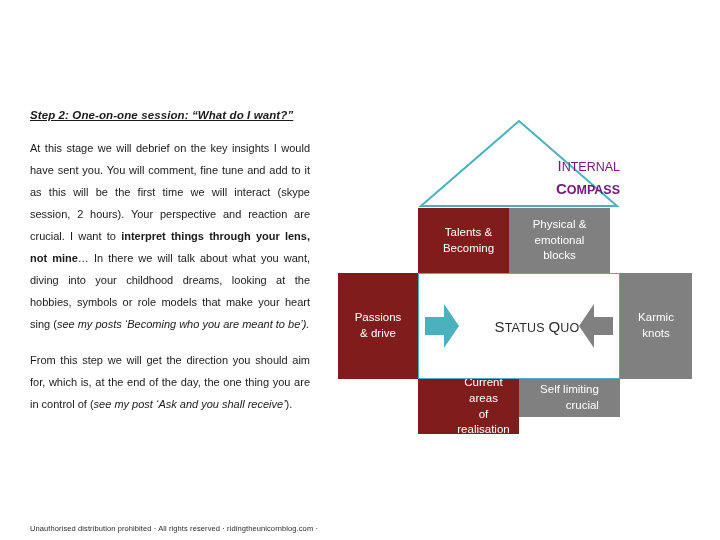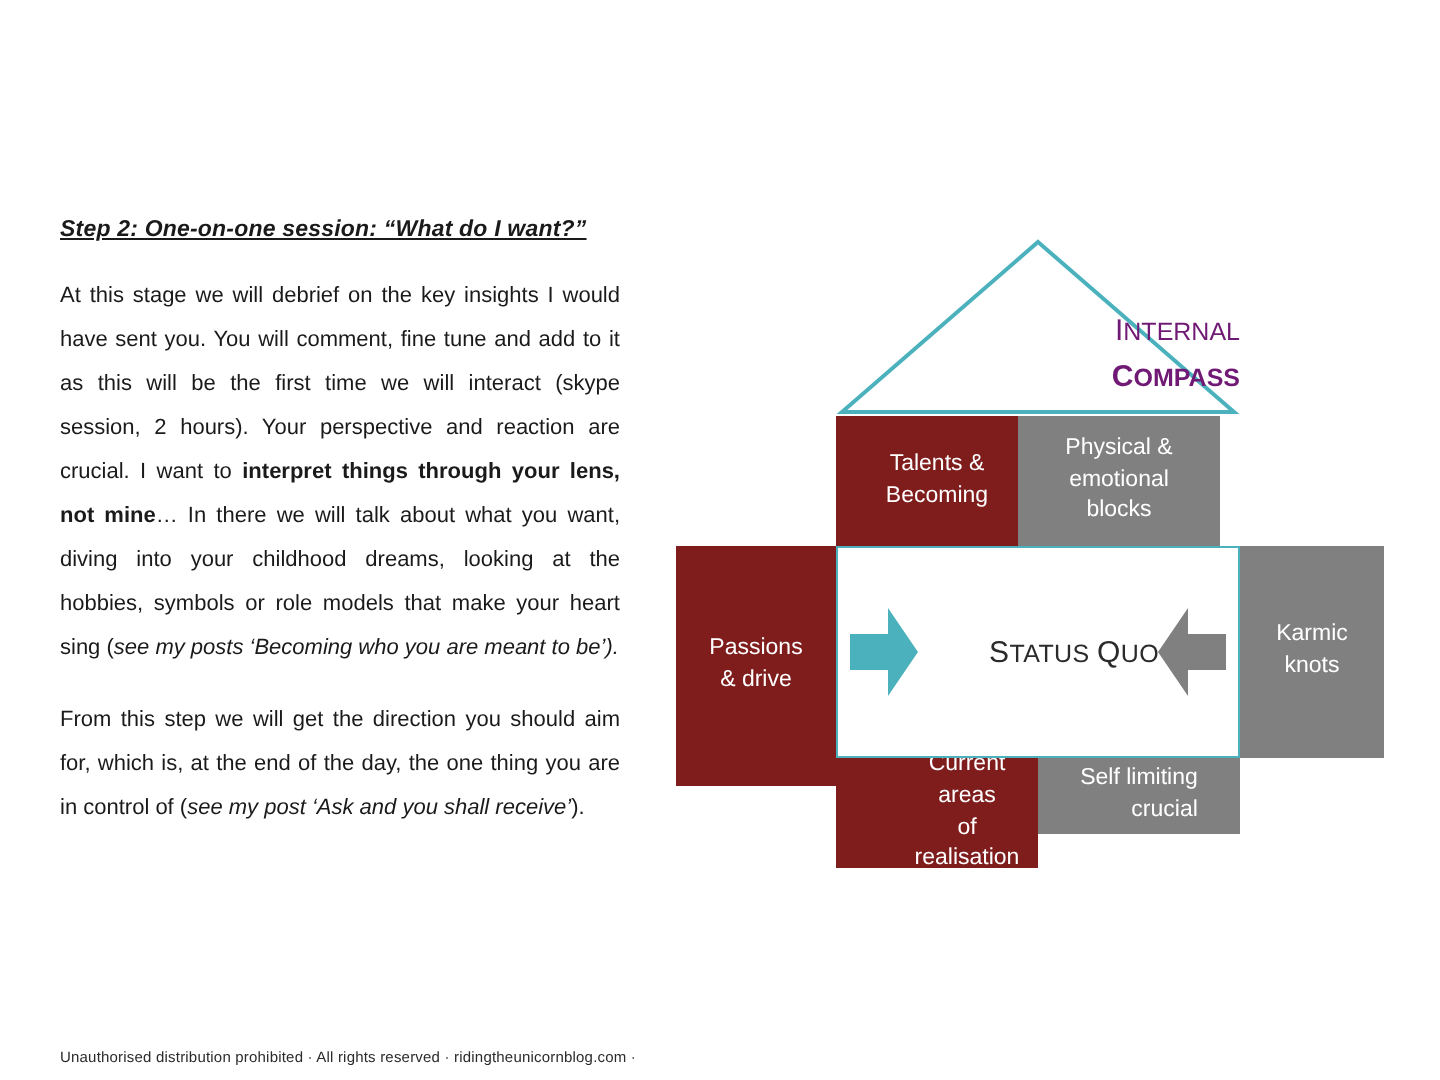--- a/index.html
+++ b/index.html
@@ -98,21 +98,21 @@
     color: #ffffff;
     font-size: 11.5px;
     line-height: 1.35;
     padding: 4px 6px;
   }
   .teal { background: #7f1d1d; }
   .gray { background: #808080; }
 
   .cell-talents   { left: 80px;  top: 90px;  width: 101px; height: 65px; }
   .cell-physical  { left: 171px; top: 90px;  width: 101px; height: 65px; }
-  .cell-passions  { left: 0px;   top: 155px; width: 80px;  height: 120px; }
+  .cell-passions  { left: 0px;   top: 155px; width: 80px;  height: 106px; }
   .cell-karmic    { left: 282px; top: 155px; width: 72px;  height: 106px; }
   .cell-current   { left: 80px;  top: 261px; width: 101px; height: 55px; padding-left: 36px; }
   .cell-limiting  { left: 181px; top: 261px; width: 101px; height: 38px; text-align: right; }
 
   .center-box {
     position: absolute;
     left: 80px;
     top: 155px;
     width: 202px;
     height: 106px;

